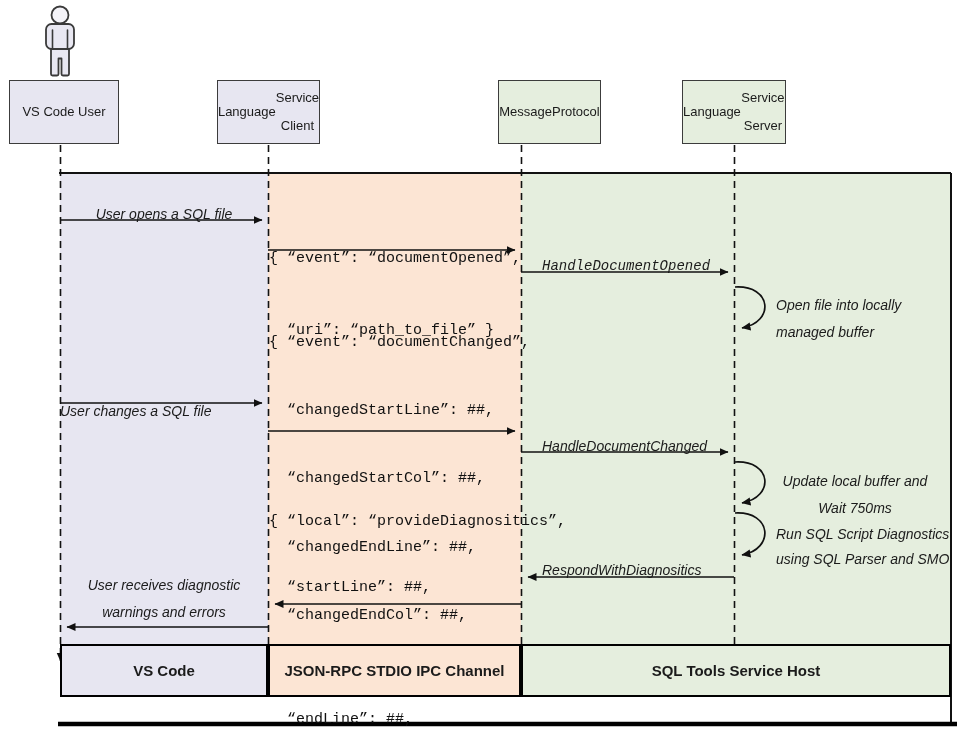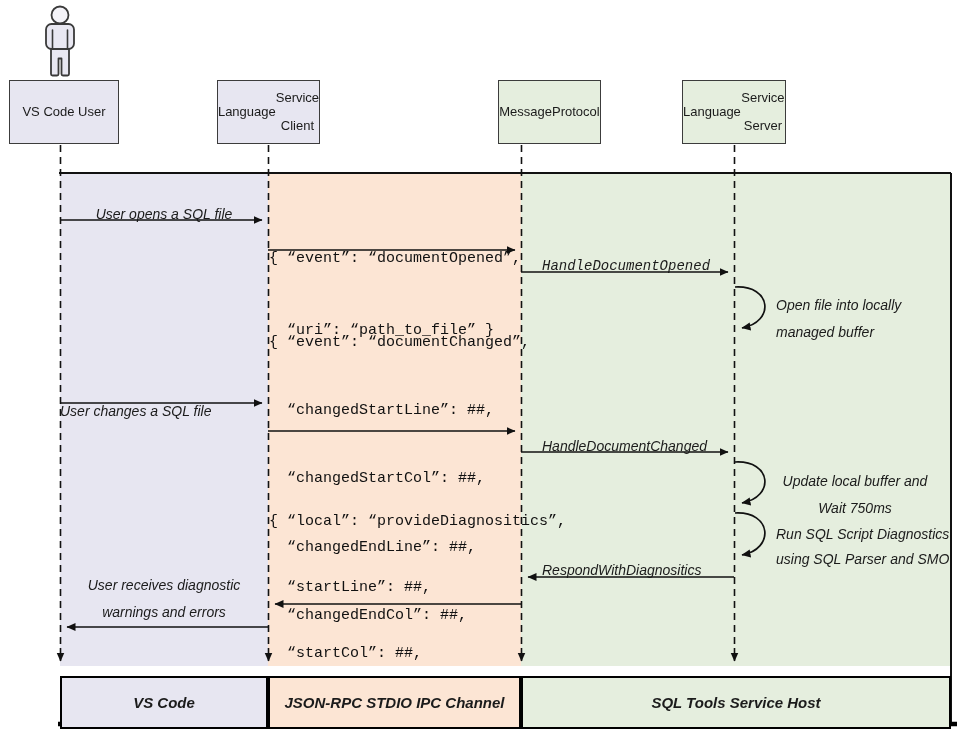--- a/index.html
+++ b/index.html
@@ -9,23 +9,23 @@
   }
   .abs{position:absolute;}
   .band{position:absolute;top:173px;height:493px;}
   .hbox{
     position:absolute;top:80px;height:64px;box-sizing:border-box;
     border:1.6px solid #3c3c3c;display:flex;flex-direction:row;
     align-items:center;justify-content:center;font-size:13px;line-height:28px;
     text-align:center;
   }
   .fbox{
-    position:absolute;top:676px;height:53px;box-sizing:border-box;
+    position:absolute;top:644px;height:53px;box-sizing:border-box;
     border:2px solid #000;display:flex;align-items:center;justify-content:center;
-    font-weight:bold;font-size:15px;font-style:italic;
+    font-weight:bold;font-size:15px;
   }
   .lbl{
     position:absolute;font-style:italic;font-size:14px;line-height:27px;
     white-space:nowrap;
   }
   .json{
     position:absolute;font-family:"Liberation Mono",monospace;font-size:15px;
     white-space:pre;color:#111;
   }
   svg.layer{position:absolute;left:0;top:0;pointer-events:none;}

